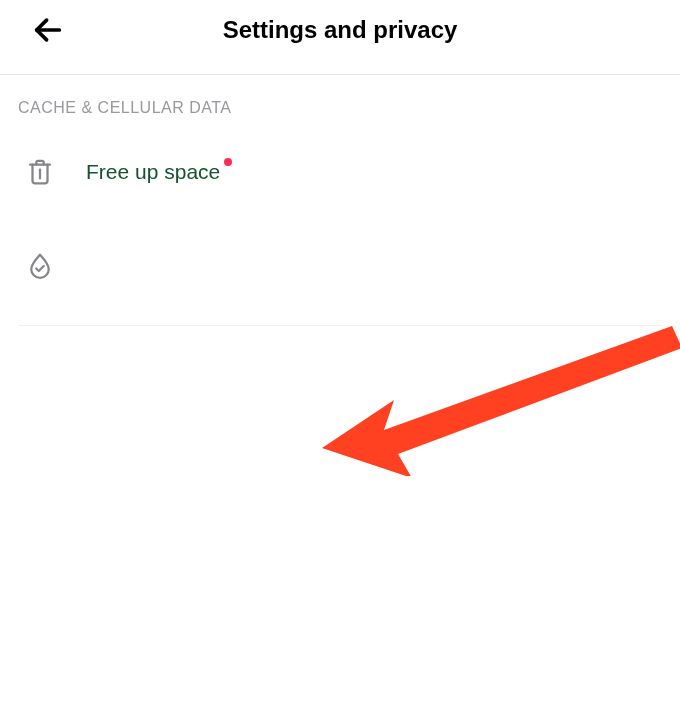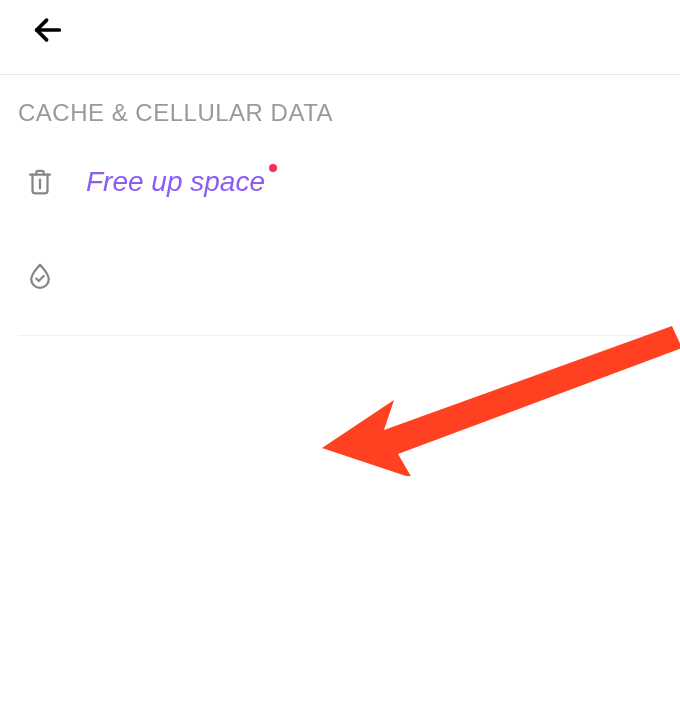--- a/index.html
+++ b/index.html
@@ -40,21 +40,21 @@
     }
     .hr {
       border: none;
       border-top: 1px solid #e6e6e6;
       margin-top: 14px;
     }
     .section {
       padding: 0 18px;
     }
     .section-header {
-      font-size: 24px;
+      font-size: 16px;
       font-weight: 500;
       letter-spacing: 0.5px;
       color: #99999e;
       padding: 24px 0 8px 0;
     }
     .row {
       display: flex;
       align-items: center;
       height: 94px;
       cursor: pointer;
@@ -64,25 +64,24 @@
     .icon-wrap {
       width: 36px;
       height: 36px;
       display: flex;
       align-items: center;
       justify-content: center;
       color: #86868a;
       flex-shrink: 0;
     }
     .row-label {
-      font-size: 28px;
+      font-size: 21px;
       font-weight: 400;
-      color: #8b5cf6;
+      color: #14532d;
       position: relative;
-      font-style: italic;
     }
     .dot {
       position: absolute;
       top: -2px;
       right: -12px;
       width: 8px;
       height: 8px;
       border-radius: 50%;
       background: #fe2c55;
     }
@@ -106,20 +105,21 @@
 
 <div class="header">
   <div class="back">
     <span class="icon-wrap" style="color:#000;">
       <svg viewBox="0 0 24 24" width="34" height="34" fill="none" stroke="currentColor" stroke-width="2.6" stroke-linecap="round" stroke-linejoin="round">
         <line x1="20" y1="12" x2="4" y2="12"></line>
         <polyline points="11 5 4 12 11 19"></polyline>
       </svg>
     </span>
   </div>
+  <div class="header-title">Settings and privacy</div>
 </div>
 
 <hr class="hr">
 
 <div class="section">
   <div class="section-header">CACHE &amp; CELLULAR DATA</div>
 
   <div class="row">
     <span class="icon-wrap">
       <svg viewBox="0 0 24 24" width="30" height="30" fill="none" stroke="currentColor" stroke-width="1.8" stroke-linecap="round" stroke-linejoin="round">

